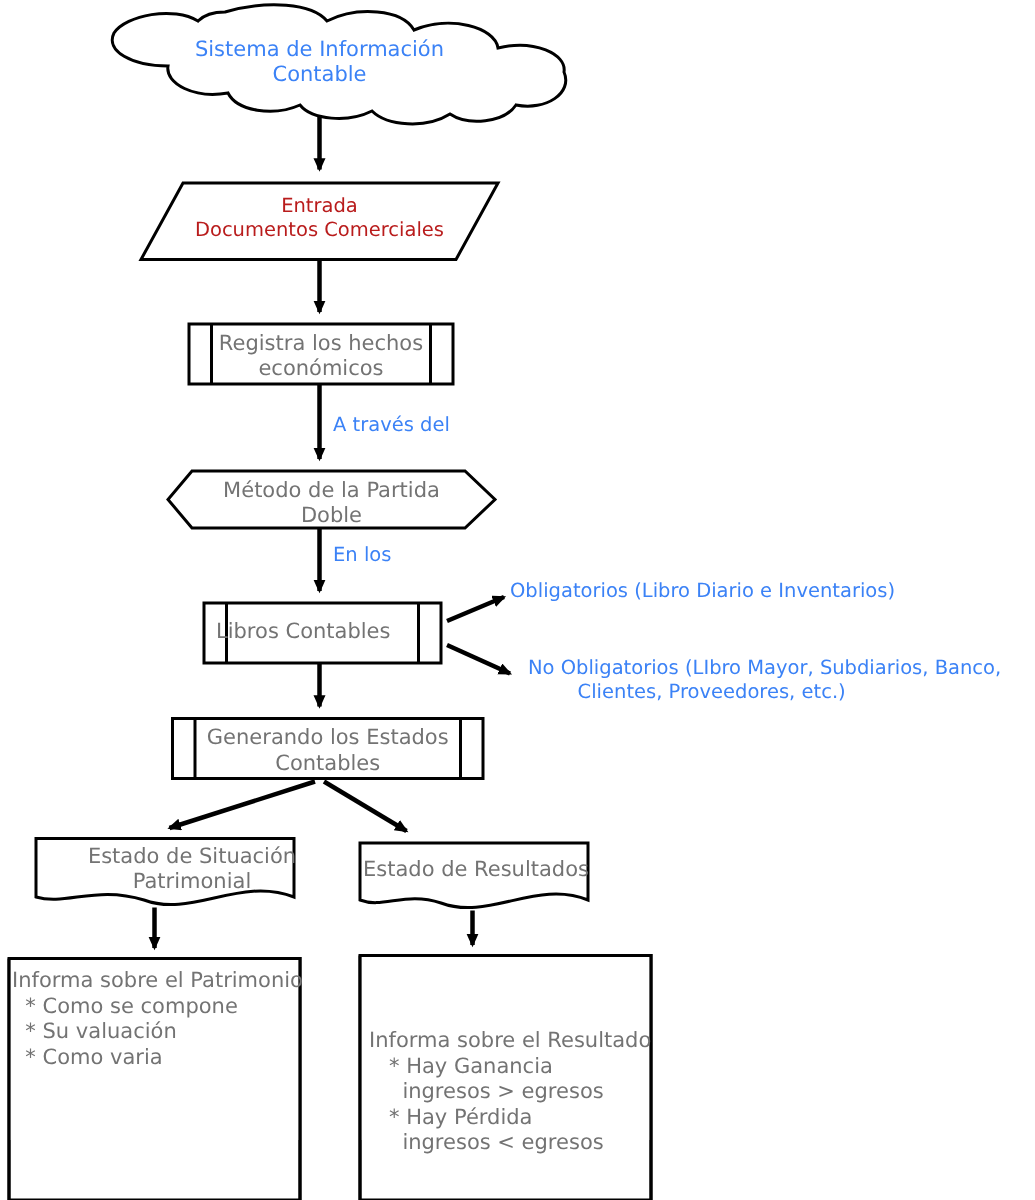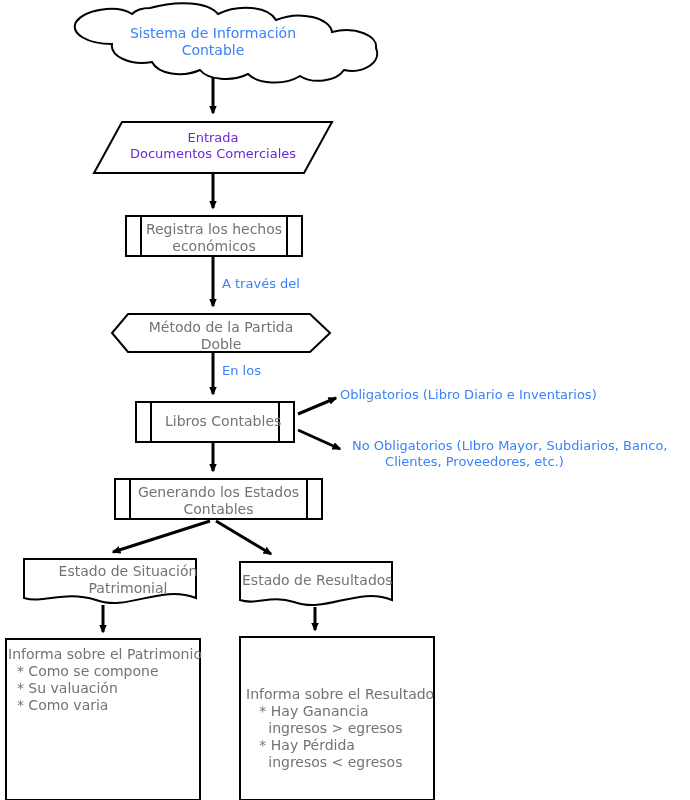--- a/index.html
+++ b/index.html
@@ -28,21 +28,21 @@
   }
   .lbl {
     position: absolute;
     text-align: center;
     line-height: 1.22;
     white-space: pre;
     pointer-events: none;
   }
   .lbl-black { color: #737373; }
   .lbl-blue  { color: #3b82f6; }
-  .lbl-red   { color: #6d28d9; }
+  .lbl-red   { color: #b91c1c; }
   .s13 { font-size: 13px; }
   .s14 { font-size: 14px; }
   .left { text-align: left; }
 </style>
 </head>
 <body>
 
 <div id="diagram-root">
 
   <svg id="flow" viewBox="0 0 690 800">
@@ -116,21 +116,21 @@
   <div class="lbl lbl-black s14" style="left:130px; top:221px; width:168px;">Registra los hechos
 económicos</div>
 
   <div class="lbl lbl-blue s13" style="left:222px; top:276px; width:180px; text-align:left;">A través del</div>
 
   <div class="lbl lbl-black s14" style="left:130px; top:319px; width:182px;">Método de la Partida
 Doble</div>
 
   <div class="lbl lbl-blue s13" style="left:222px; top:363px; width:120px; text-align:left;">En los</div>
 
-  <div class="lbl lbl-black s14" style="left:165px; top:413px; width:112px;">Libros Contables</div>
+  <div class="lbl lbl-black s14" style="left:144px; top:413px; width:112px;">Libros Contables</div>
 
   <div class="lbl lbl-blue s13 left" style="left:340px; top:387px; width:340px;">Obligatorios (Libro Diario e Inventarios)</div>
 
   <div class="lbl lbl-blue s13 left" style="left:352px; top:438px; width:336px;">No Obligatorios (LIbro Mayor, Subdiarios, Banco,
         Clientes, Proveedores, etc.)</div>
 
   <div class="lbl lbl-black s14" style="left:119px; top:484px; width:199px;">Generando los Estados
 Contables</div>
 
   <div class="lbl lbl-black s14" style="left:44px; top:563px; width:168px;">Estado de Situación

